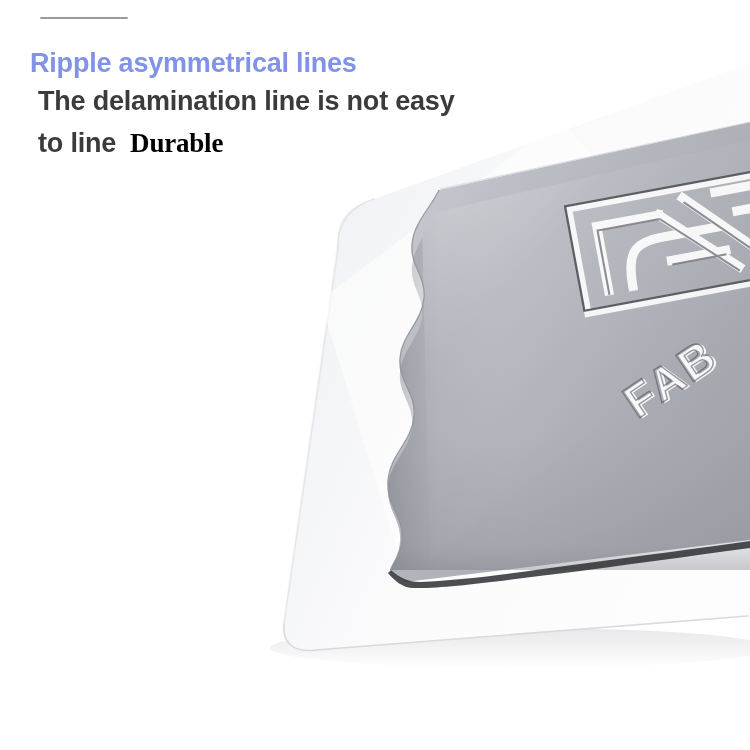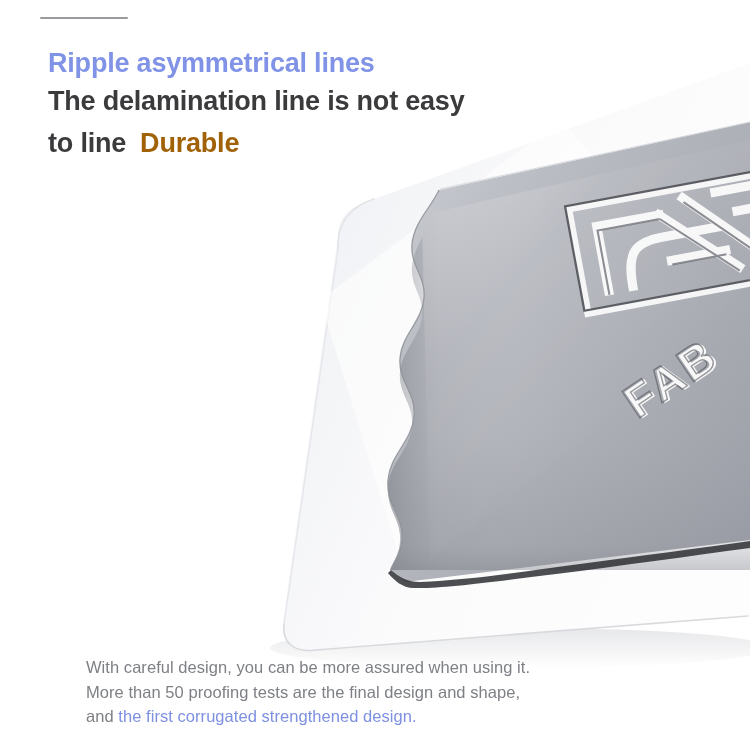--- a/index.html
+++ b/index.html
@@ -22,43 +22,45 @@
     position:absolute;
     left:40px;top:17px;
     width:88px;height:2px;
     background:#9a9a9e;
     border-radius:1px;
   }
 
   
   .headline{
     position:absolute;
-    left:48px;top:46px;
+    left:30px;top:46px;
     width:540px;
     z-index:40;
   }
   .hl-accent{
     font-size:27px;
     font-weight:bold;
     color:#8093e6;
     letter-spacing:-0.2px;
     line-height:34px;
     white-space:nowrap;
   }
   .hl-main{
     font-size:27px;
     font-weight:bold;
     color:#3b3b3d;
     letter-spacing:-0.2px;
     line-height:42px;
     white-space:nowrap;
+    margin-left:8px;
   }
   .hl-main .tail{
-    color:#a16207;
+    color:#000000;
     padding-left:14px;
+    font-family:Liberation Serif, serif;
   }
 
   
   .product{
     position:absolute;
     left:0;top:0;
     width:750px;height:750px;
     z-index:10;
   }
   .product svg{display:block;}
@@ -257,19 +259,14 @@
       <rect x="750" y="0" width="4" height="750" fill="#ffffff"></rect>
     </svg>
   </div>
 
   <div class="headline">
     <div class="hl-accent">Ripple asymmetrical lines</div>
     <div class="hl-main">The delamination line is not easy</div>
     <div class="hl-main"><span>to line</span><span class="tail">Durable</span></div>
   </div>
 
-  <div class="caption">
-    <div class="cap-line">With careful design, you can be more assured when using it.</div>
-    <div class="cap-line">More than 50 proofing tests are the final design and shape,</div>
-    <div class="cap-line"><span>and </span><span class="accent">the first corrugated strengthened design.</span></div>
-  </div>
 
 </div>
 
 </body></html>

